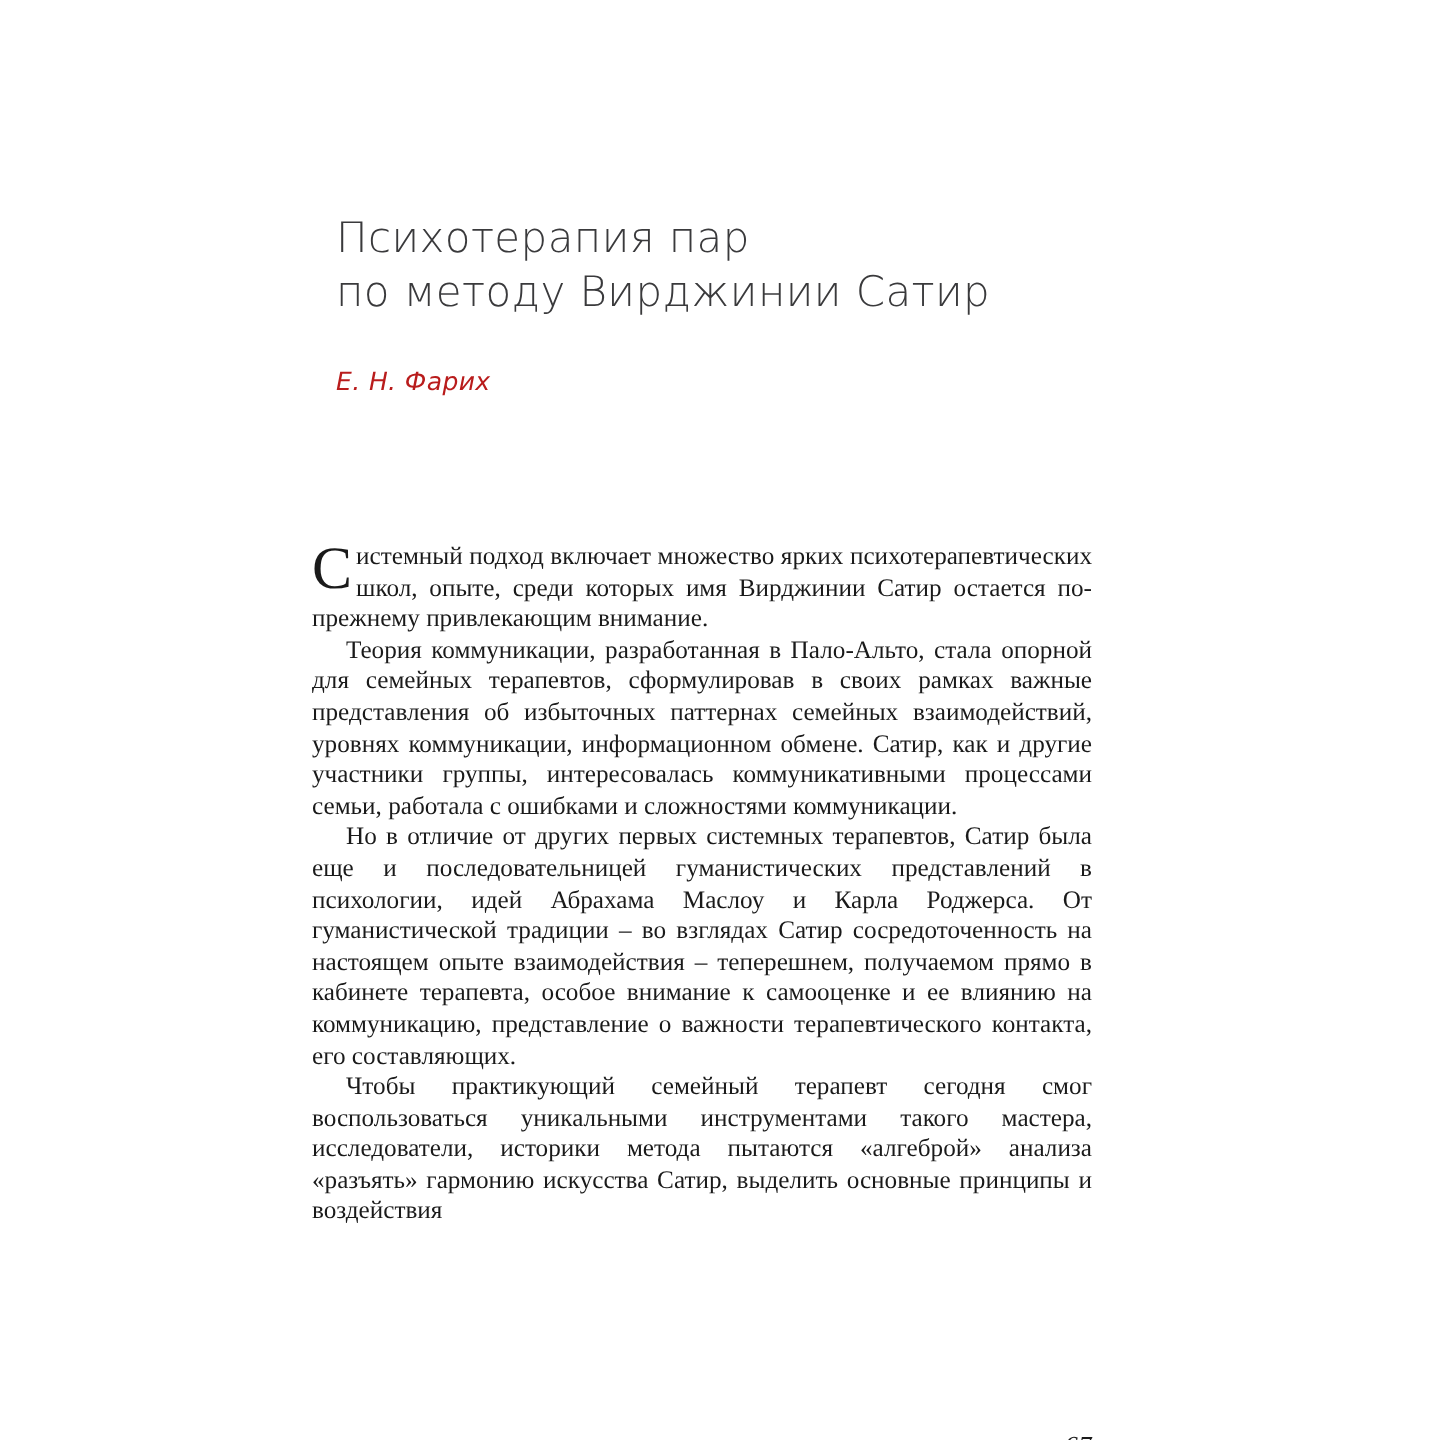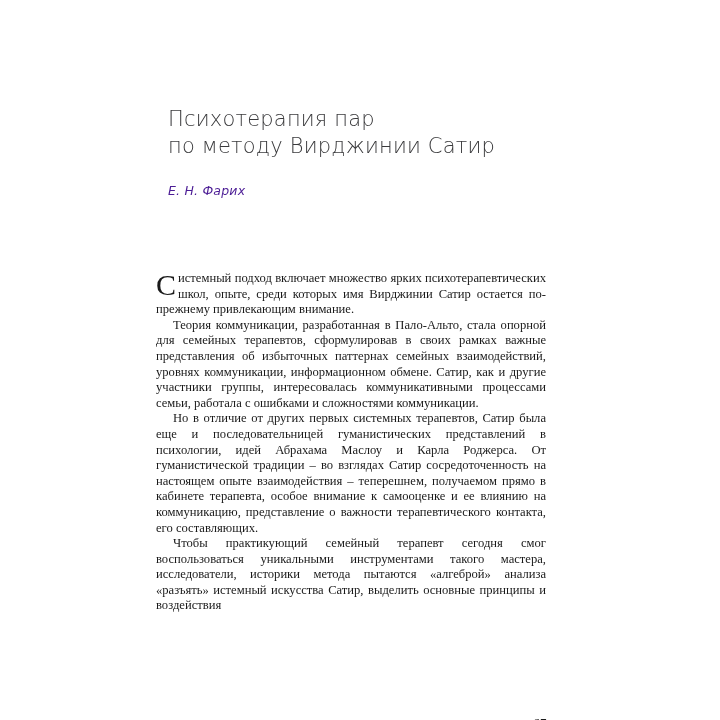--- a/index.html
+++ b/index.html
@@ -39,21 +39,21 @@
   }
 
   .author-line {
     margin: 0;
     padding-top: 24px;
     font-family: "DejaVu Sans", "Liberation Sans", sans-serif;
     font-style: italic;
     font-weight: 400;
     font-size: 12.5px;
     letter-spacing: 0.2px;
-    color: #4c1d95;
+    color: #b91c1c;
   }
 
   
   .body-column {
     position: absolute;
     left: 156px;
     top: 271px;
     width: 390px;
   }
 
@@ -102,18 +102,18 @@
   <div class="heading-block">
     <h1 class="chapter-title">Психотерапия пар
 по методу Вирджинии Сатир</h1>
     <p class="author-line">Е. Н. Фарих</p>
   </div>
 
   <div class="body-column">
       <p class="body-paragraph first"><span class="drop-cap">С</span><span>истемный подход включает множество ярких психотерапевтических школ, опыте, среди которых имя Вирджинии Сатир остается по-прежнему привлекающим внимание.</span></p>
       <p class="body-paragraph"><span>Теория коммуникации, разработанная в Пало-Альто, стала опорной для семейных терапевтов, сформулировав в своих рамках важные представления об избыточных паттернах семейных взаимодействий, уровнях коммуникации, информационном обмене. Сатир, как и другие участники группы, интересовалась коммуникативными процессами семьи, работала с ошибками и сложностями коммуникации.</span></p>
       <p class="body-paragraph"><span>Но в отличие от других первых системных терапевтов, Сатир была еще и последовательницей гуманистических представлений в психологии, идей Абрахама Маслоу и Карла Роджерса. От гуманистической традиции – во взглядах Сатир сосредоточенность на настоящем опыте взаимодействия – теперешнем, получаемом прямо в кабинете терапевта, особое внимание к самооценке и ее влиянию на коммуникацию, представление о важности терапевтического контакта, его составляющих.</span></p>
-      <p class="body-paragraph"><span>Чтобы практикующий семейный терапевт сегодня смог воспользоваться уникальными инструментами такого мастера, исследователи, историки метода пытаются «алгеброй» анализа «разъять» истемный искусства Сатир, выделить основные принципы и воздействия</span></p>
+      <p class="body-paragraph"><span>Чтобы практикующий семейный терапевт сегодня смог воспользоваться уникальными инструментами такого мастера, исследователи, историки метода пытаются «алгеброй» анализа «разъять» гармонию искусства Сатир, выделить основные принципы и воздействия</span></p>
     </div>
 
   <div class="folio">67</div>
 
 </div>
 
 </body></html>

